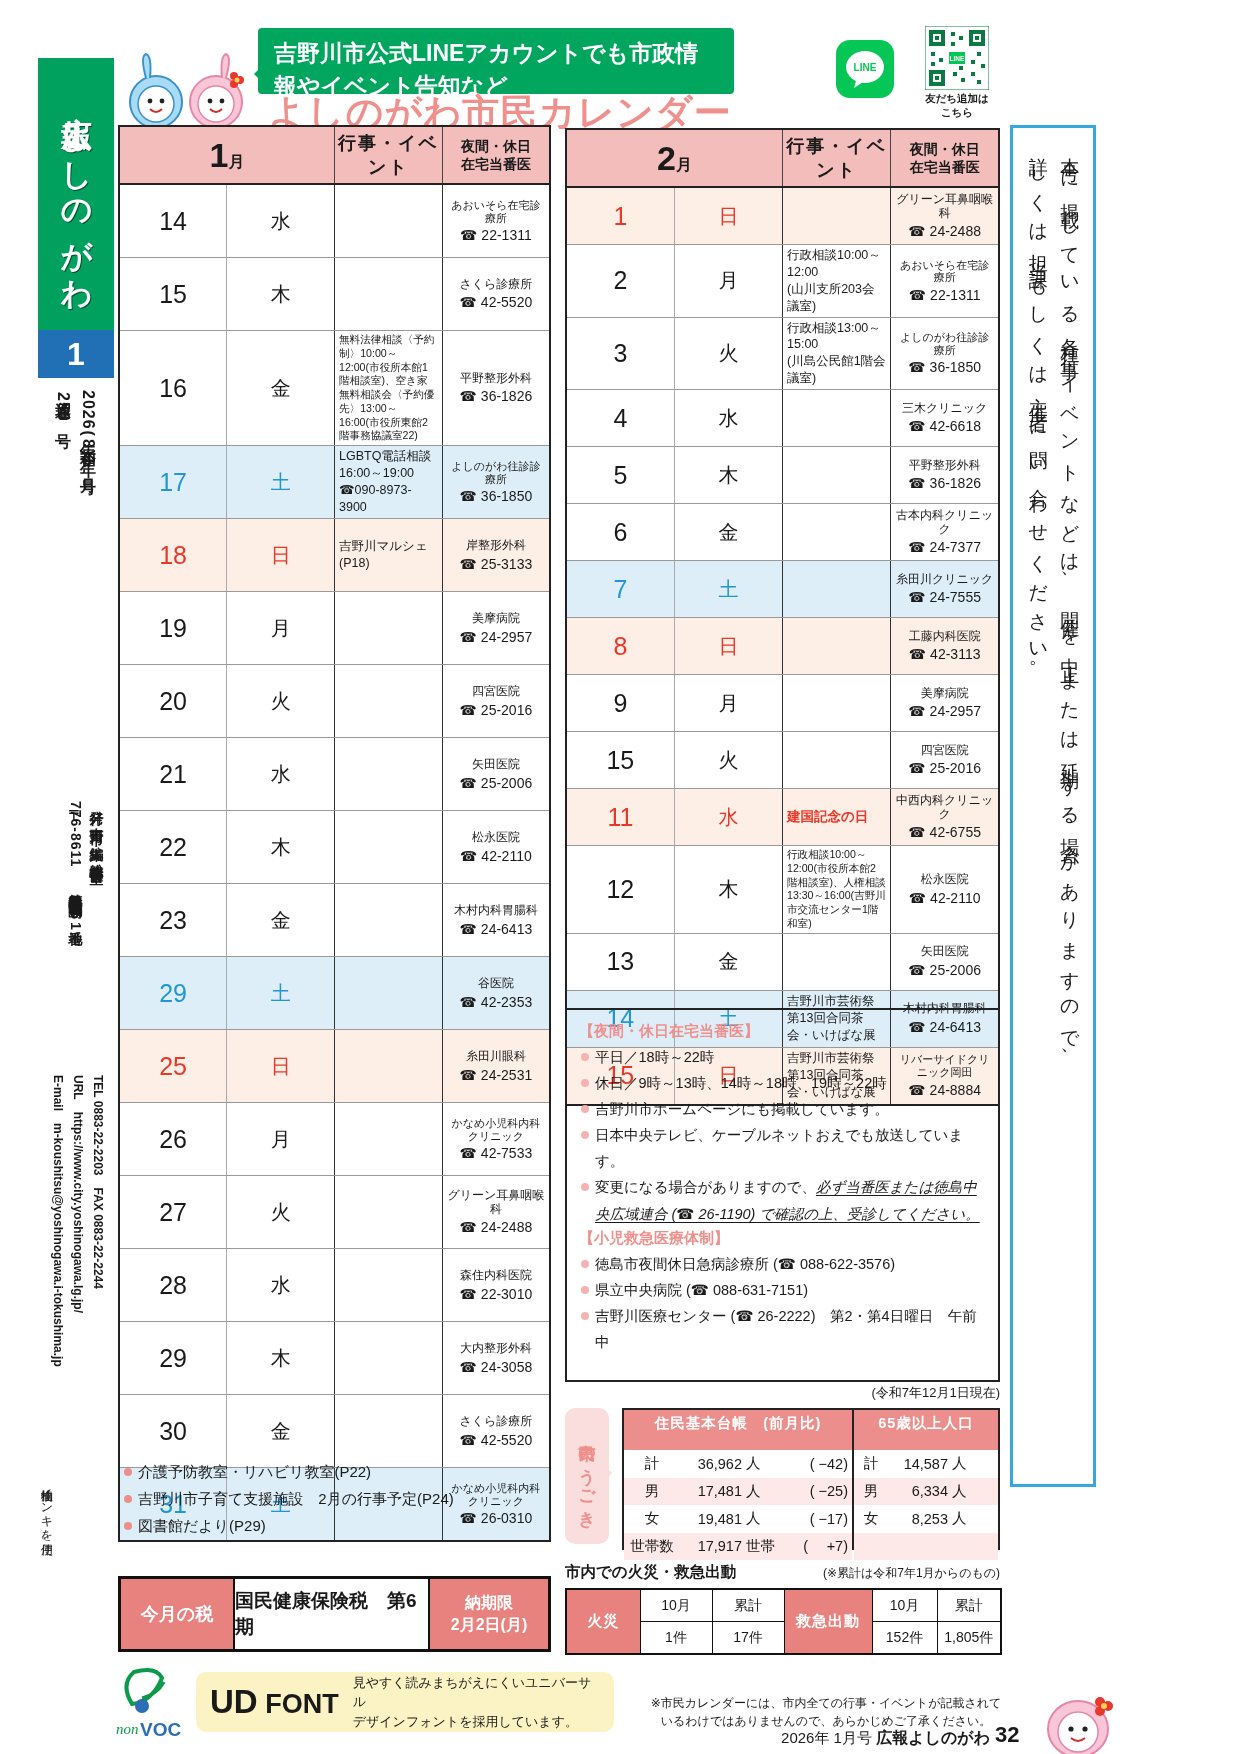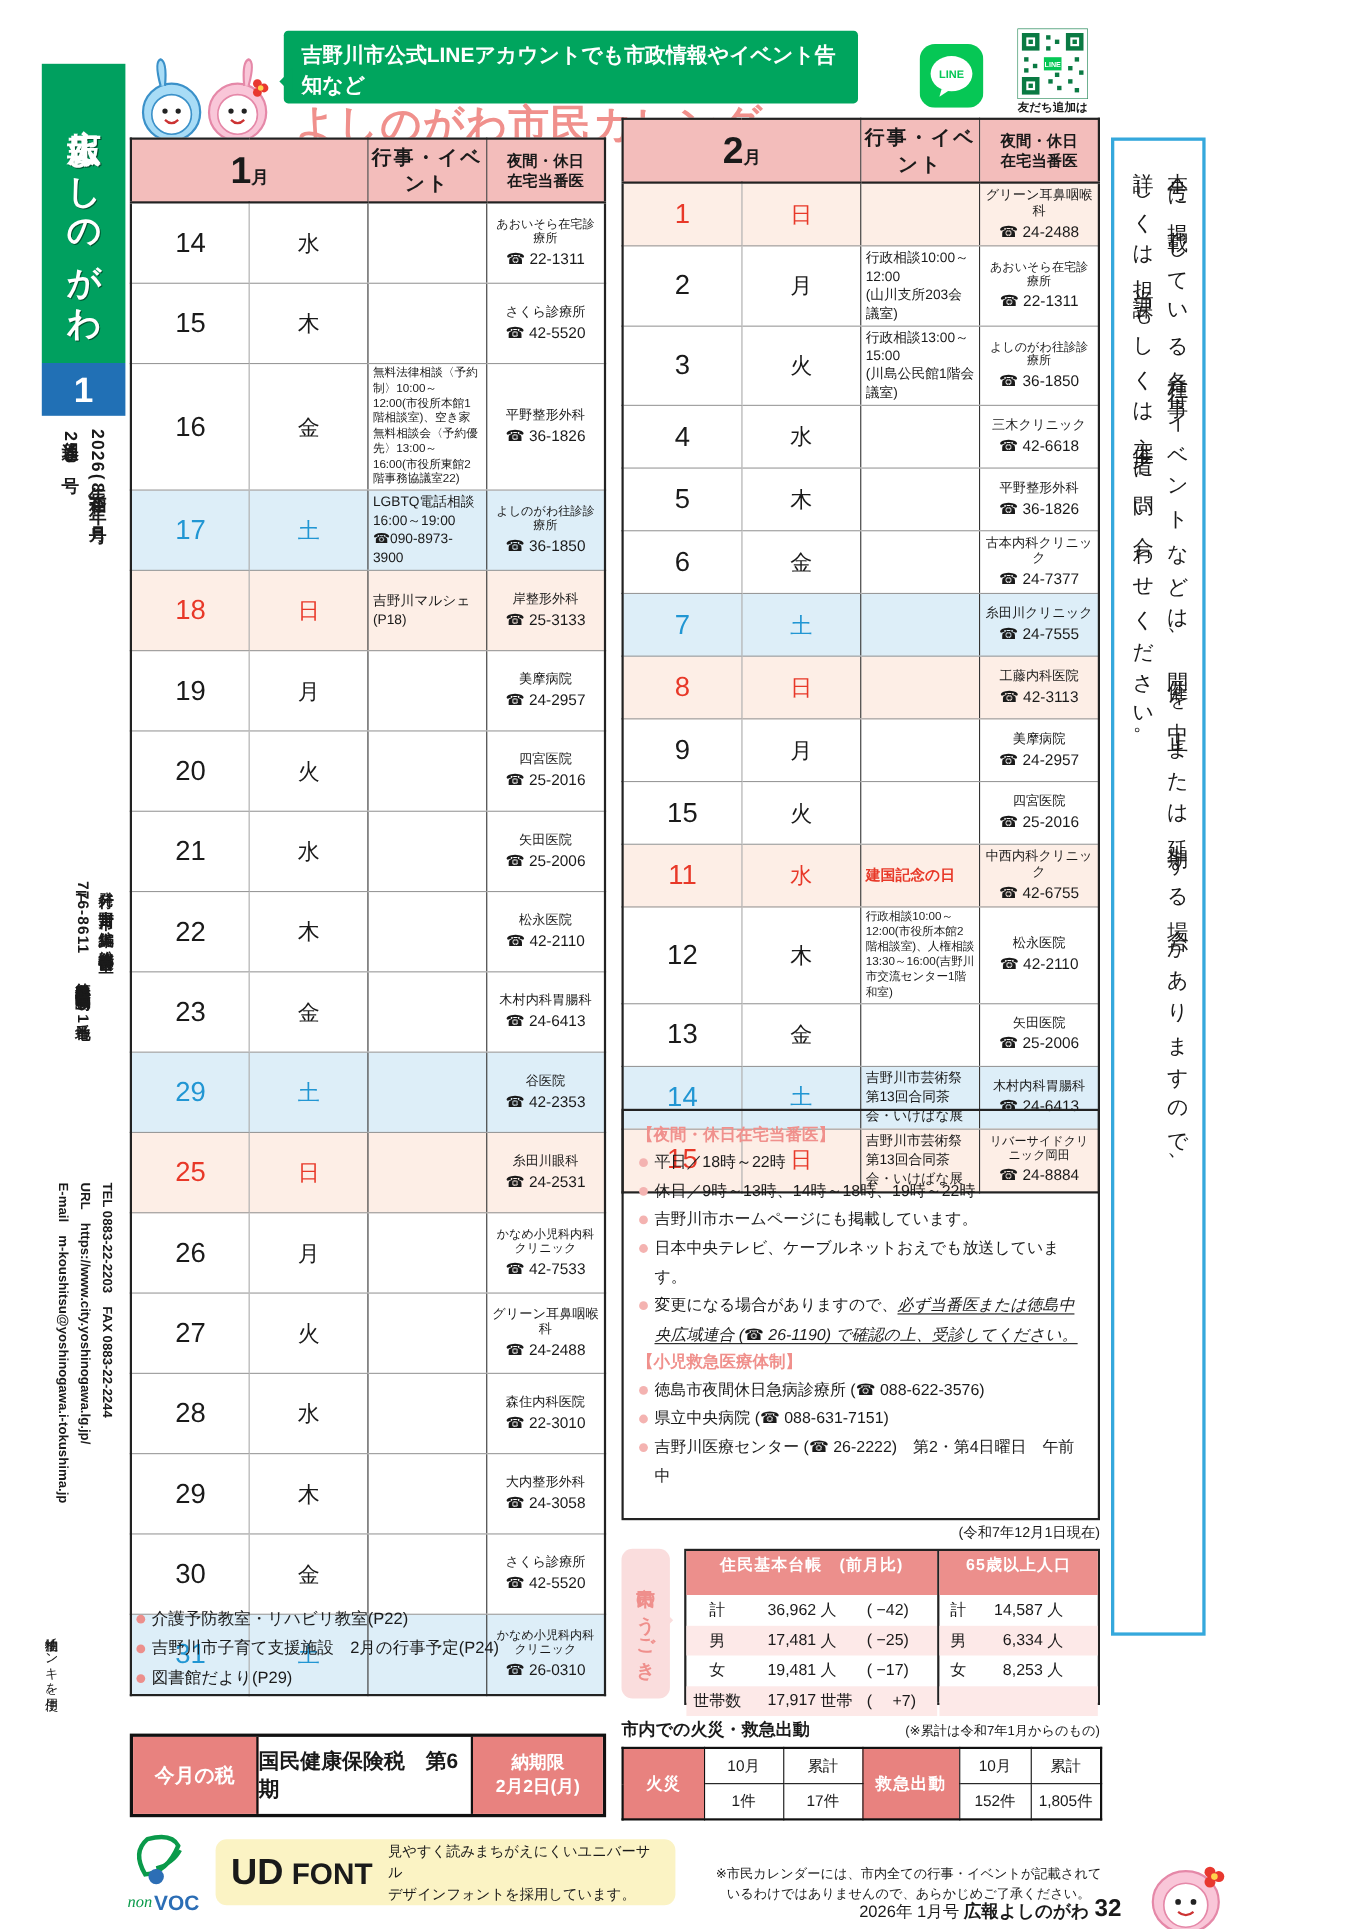--- a/index.html
+++ b/index.html
@@ -18,22 +18,22 @@
     font-size:32px;font-weight:bold;display:flex;align-items:center;justify-content:center;}
   .issue-date{left:48px;top:390px;height:320px;font-size:16px;letter-spacing:1px;font-weight:bold;}
   .issue-date p{margin:0 4px;}
   .publisher{left:64px;top:800px;height:460px;font-size:14px;font-weight:bold;letter-spacing:1px;}
   .publisher p{margin:0 3px;}
   .contact{left:46px;top:1075px;height:380px;font-size:12px;font-weight:bold;}
   .contact p{margin:0 3px;}
   .ink-note{left:38px;top:1480px;height:220px;font-size:12px;}
 
   
-  .speech-bubble{left:258px;top:28px;width:522px;height:66px;background:#00a55e;border-radius:4px;
-    color:#fff;font-weight:bold;font-size:19px;line-height:1.45;padding:9px 16px;box-sizing:border-box;}
+  .speech-bubble{left:258px;top:28px;width:476px;height:66px;background:#00a55e;border-radius:4px;
+    color:#fff;font-weight:bold;font-size:23px;line-height:1.45;padding:9px 16px;box-sizing:border-box;}
   .speech-bubble:before{content:"";position:absolute;left:-16px;top:34px;border:12px solid transparent;
     border-right-color:#00a55e;}
   .main-title{left:268px;top:88px;width:560px;font-size:37px;font-weight:bold;color:#f0908c;
     letter-spacing:1px;text-shadow:1px 1px 0 #fff;}
   .line-badge{left:836px;top:40px;width:58px;height:58px;}
   .qr{left:925px;top:26px;width:64px;height:64px;}
   .qr-caption{left:905px;top:92px;width:104px;font-size:10.5px;font-weight:bold;text-align:center;line-height:1.3;}
 
   
   .right-note{left:1010px;top:125px;width:86px;height:1362px;border:3px solid #35a8dc;
@@ -60,21 +60,21 @@
   .doc-name{font-size:12px;line-height:1.15;}
   .doc-name.long{font-size:11px;}
   .doc-phone{font-size:14px;margin-top:3px;}
   tr.sat td{background:#ddeef8;}
   tr.sun td{background:#fdeee6;}
   tr.sat .c-day,tr.sat .c-wd{color:#2196d3;}
   tr.sun .c-day,tr.sun .c-wd{color:#e83828;}
   td.c-event.red{color:#e83828;font-weight:bold;font-size:13.5px;}
   #jan-wrap{left:118px;top:125px;width:433px;}
   #jan-wrap td{height:68px;}
-  #feb-wrap{left:565px;top:107px;width:435px;}
+  #feb-wrap{left:565px;top:128px;width:435px;}
   #feb-wrap td{height:52px;}
 
   
   .notes-box{left:565px;top:1008px;width:435px;height:374px;border:2px solid #222;box-sizing:border-box;
     padding:10px 10px 6px 12px;}
   .note-title{color:#f0908c;font-weight:bold;font-size:15px;margin:2px 0 3px 0;}
   .note-list{list-style:none;margin:0;padding:0;}
   .note-list li{position:relative;padding-left:16px;font-size:14.5px;line-height:1.8;}
   .note-list li:before{content:"";position:absolute;left:2px;top:9px;width:8px;height:8px;border-radius:50%;
     background:#f4b3b1;}
@@ -97,21 +97,21 @@
   .pop-sec{flex:1;}
   .pop-sec.basic{width:228px;flex:none;}
   .pop-sec.over65{border-left:2px solid #222;flex:1;}
   .pop-head{background:#ec8f8c;color:#fff;font-weight:bold;font-size:14.5px;text-align:center;
     height:40px;line-height:26px;letter-spacing:1px;}
   .pop-row{display:flex;align-items:center;height:27.5px;font-size:14.5px;}
   .pop-row:nth-of-type(odd){background:#fde9e8;}
   .pop-row .pl{width:56px;text-align:center;}
   .pop-row .pv{width:62px;text-align:right;}
   .pop-row .pu{width:42px;padding-left:4px;}
-  .pop-row .pd{width:60px;text-align:left;}
+  .pop-row .pd{width:60px;text-align:right;}
   .over65 .pop-row .pl{width:34px;}
   .over65 .pop-row .pv{width:60px;}
 
   
   .tax-box{left:118px;top:1576px;width:433px;height:76px;border:3px solid #111;box-sizing:border-box;
     display:flex;}
   .tax-label{width:112px;background:#e8827f;color:#fff;font-weight:bold;font-size:18px;
     display:flex;align-items:center;justify-content:center;border-right:2px solid #111;}
   .tax-content{flex:1;display:flex;align-items:center;justify-content:center;font-size:19px;
     font-weight:bold;border-right:2px solid #111;}

